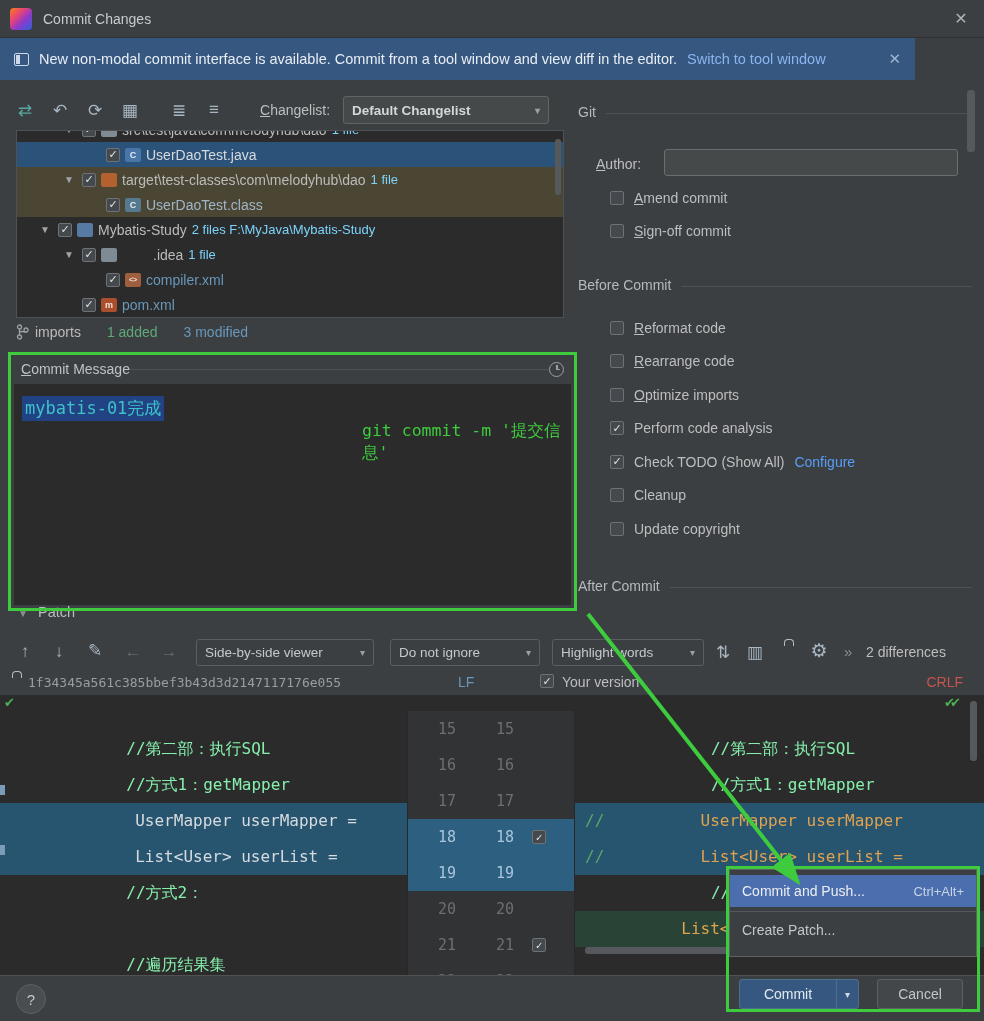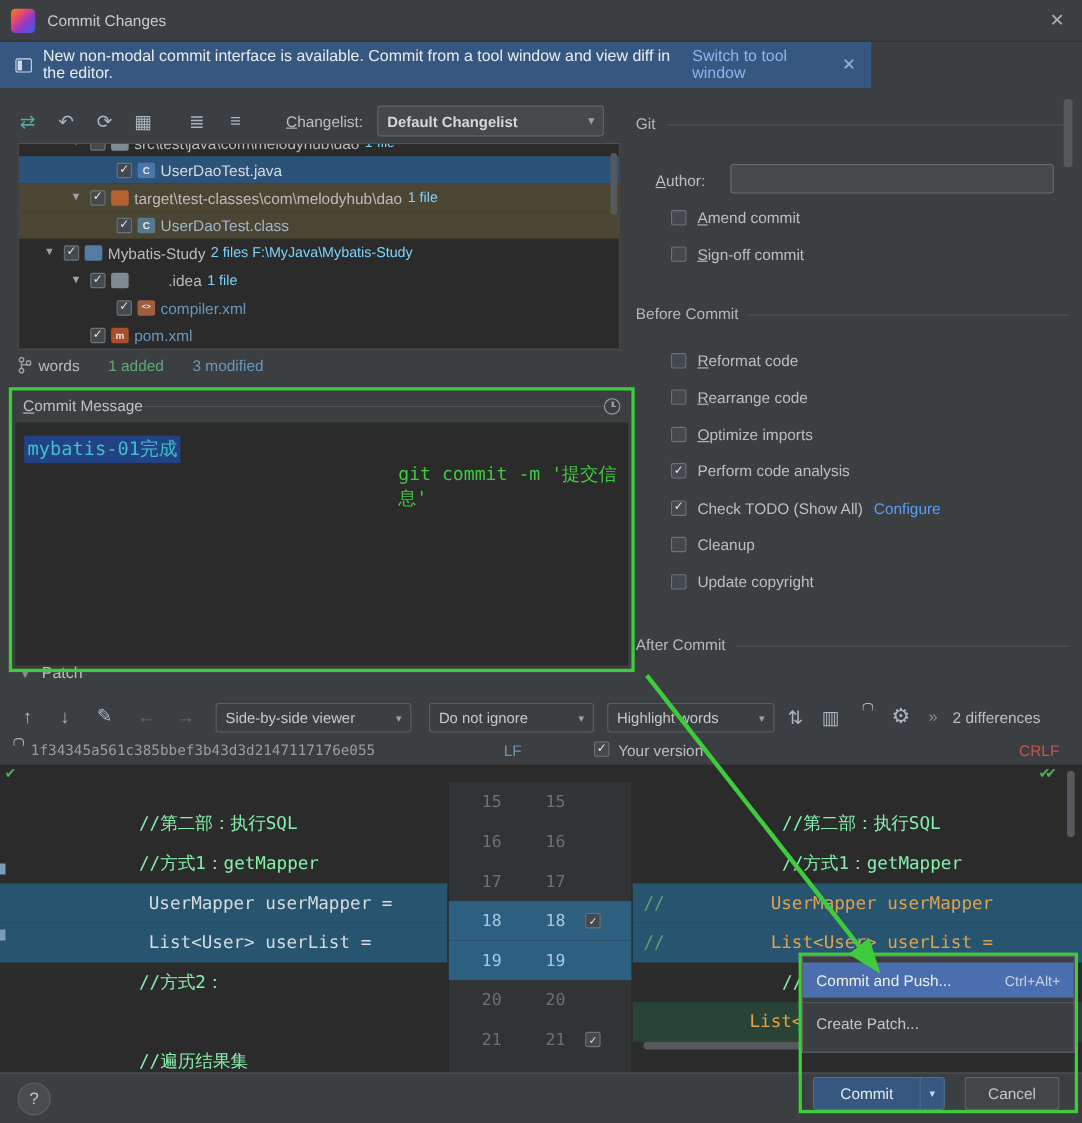--- a/index.html
+++ b/index.html
@@ -14,21 +14,21 @@
   
   #titlebar { left:0; top:0; width:984px; height:38px; background:#3c3f41;
     border-bottom:1px solid #2f3133; display:flex; align-items:center; padding-left:10px; }
   .logo { width:22px; height:22px; border-radius:4px;
     background:linear-gradient(135deg,#fb7e14,#e4437b 35%,#9039c8 60%,#2f63e0); flex:none; }
   .wtitle { margin-left:11px; color:#c8cbce; font-size:14px; }
   .wclose { margin-left:auto; width:46px; height:100%; display:flex; align-items:center;
     justify-content:center; color:#aeb1b4; font-size:16px; }
 
   
-  #banner { left:0; top:38px; width:792px; height:42px; background:#365880;
+  #banner { left:0; top:38px; width:915px; height:42px; background:#365880;
     display:flex; align-items:center; padding:0 14px; gap:10px; }
   .bicon { width:15px; height:13px; border:1.5px solid #cdd9ea; border-radius:2px;
     position:relative; flex:none; }
   .bicon::before { content:""; position:absolute; left:1px; top:1px; bottom:1px; width:4px; background:#cdd9ea; }
   .btext { color:#e8edf4; font-size:14.5px; }
   .blink { color:#8ab6f0; font-size:14.5px; cursor:pointer; }
   .bclose { margin-left:auto; color:#9fb6d2; font-size:15px; }
 
   
   .tbi { font-size:17px; color:#a7b6c2; width:22px; text-align:center; flex:none; }
@@ -294,21 +294,21 @@
   </div>
 
   <div id="treestatus" class="abs">
     <span class="branchwrap">
       <svg width="13" height="16" viewBox="0 0 13 16">
         <circle cx="3.5" cy="3" r="2" fill="none" stroke="#9aa0a3" stroke-width="1.3"></circle>
         <circle cx="3.5" cy="13" r="2" fill="none" stroke="#9aa0a3" stroke-width="1.3"></circle>
         <circle cx="10" cy="6" r="2" fill="none" stroke="#9aa0a3" stroke-width="1.3"></circle>
         <path d="M3.5 5 v6 M3.5 9 c0-3 6.5-0.5 6.5-1" fill="none" stroke="#9aa0a3" stroke-width="1.3"></path>
       </svg>
-      <span>words</span>
+      <span>imports</span>
     </span>
     <span class="added">1 added</span>
     <span class="modified">3 modified</span>
   </div>
 
   <span class="abs" style="left:18px;top:608px;font-size:10px;color:#8c8c8c;">▼</span>
   <span class="abs" style="left:38px;top:604px;font-size:14.5px;color:#bcbec0;">Patch</span>
 
   <div class="abs" style="left:0;top:636px;width:984px;height:34px;">
     <span class="tbi abs" style="left:14px;top:6px;">↑</span>

